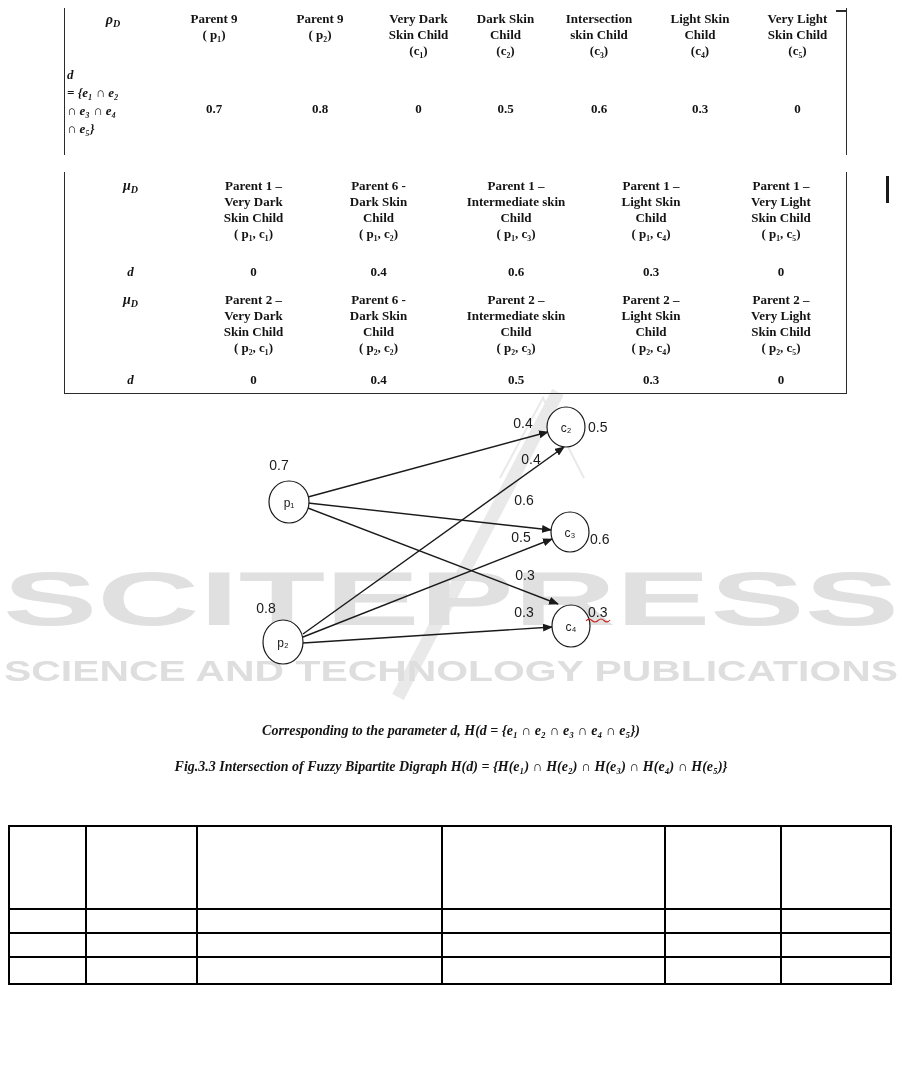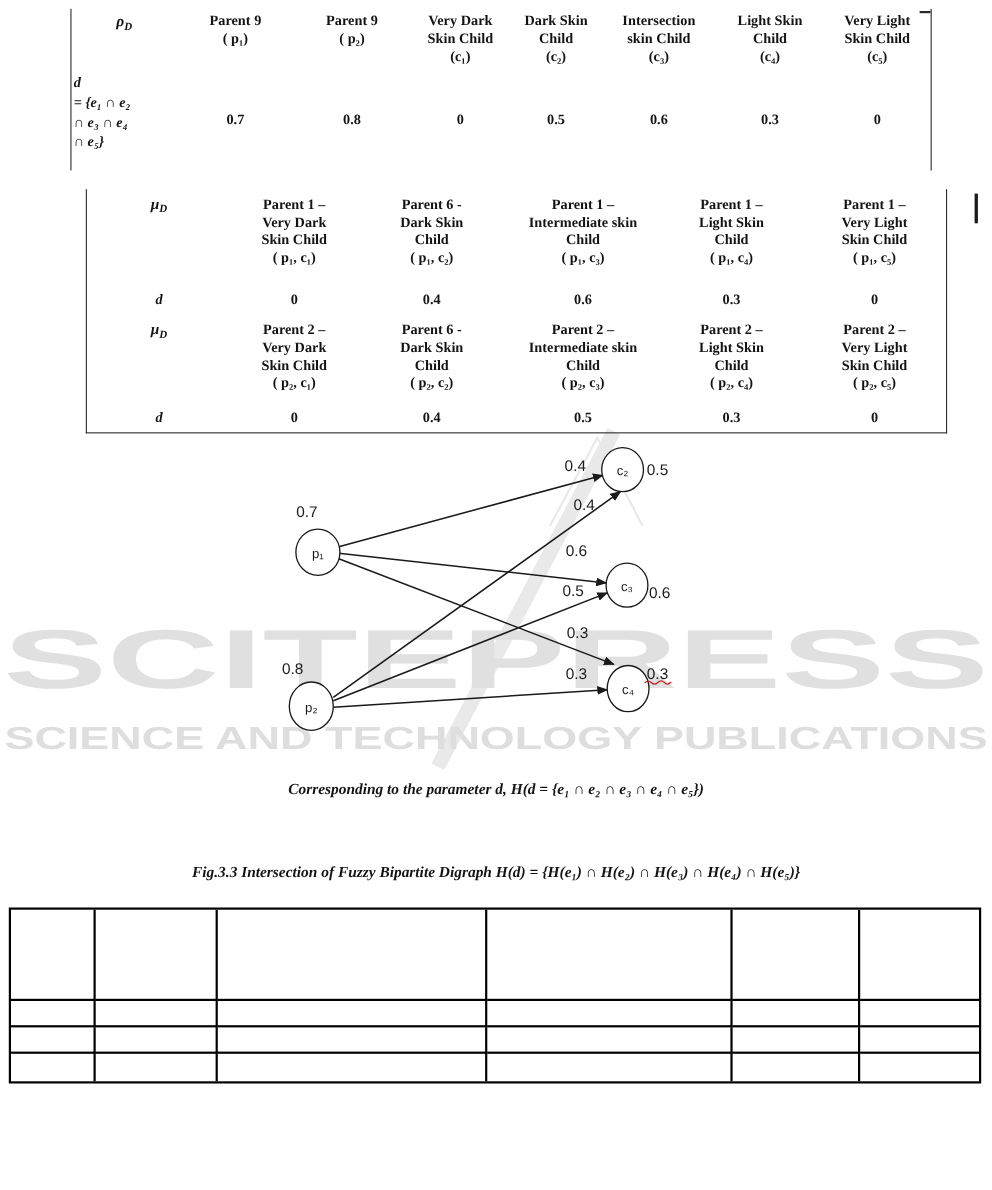--- a/index.html
+++ b/index.html
@@ -24,39 +24,39 @@
       grid-template-rows:54px 93px;
       border-left:1.5px solid #2b2b2b;border-right:1.5px solid #2b2b2b;}
   .t1-corner{padding-top:4px;}
   .t1-rowlabel{text-align:left;padding:4px 2px 0 2px;font-style:italic;line-height:18px;}
   .t1-tick{position:absolute;right:0;top:2px;width:10px;height:2px;background:#2b2b2b;}
 
   
   .t2{left:64px;top:172px;width:781px;height:221px;
       grid-template-columns:131px 115px 135px 140px 130px 130px;
       grid-template-rows:86px 28px 80px 27px;
-      border-left:1.5px solid #2b2b2b;border-right:1.5px solid #2b2b2b;border-bottom:1.5px solid #2b2b2b;margin-left:14px;}
+      border-left:1.5px solid #2b2b2b;border-right:1.5px solid #2b2b2b;border-bottom:1.5px solid #2b2b2b;}
   .t2 .hdr{padding-top:6px;}
 
   .cursor-bar{position:absolute;left:886px;top:176px;width:3px;height:27px;background:#1a1a1a;z-index:1;}
 
   
   .diagram-svg{position:absolute;left:0;top:0;z-index:2;}
   .edge{stroke:#1a1a1a;stroke-width:1.4;}
   .node{fill:#ffffff;stroke:#1a1a1a;stroke-width:1.2;}
   .nlabel{font-family:"Liberation Sans",sans-serif;font-size:12px;fill:#1a1a1a;text-anchor:middle;}
   .wlabel,.elabel{font-family:"Liberation Sans",sans-serif;font-size:14px;fill:#1a1a1a;}
   .elabel{text-anchor:middle;}
   .wm-line{stroke:#e9e9e9;fill:none;}
 
   
   .caption{position:absolute;left:0;width:902px;text-align:center;font-weight:bold;font-style:italic;
-           font-size:14px;z-index:1;}
+           font-size:14px;z-index:1;margin-top:12px;}
   .cap1{top:711px;}
-  .cap2{top:786px;}
+  .cap2{top:747px;}
 
   
   .bt{left:8px;top:825px;width:880px;height:156px;
       grid-template-columns:77px 111px 245px 223px 116px 108px;
       grid-template-rows:83px 24px 24px 25px;
       border:2px solid #000;}
   .bt-cell{border-right:2px solid #000;border-bottom:2px solid #000;}
   .bt-cell:nth-child(6n){border-right:none;}
   .bt-cell:nth-child(n+19){border-bottom:none;}
 </style>

